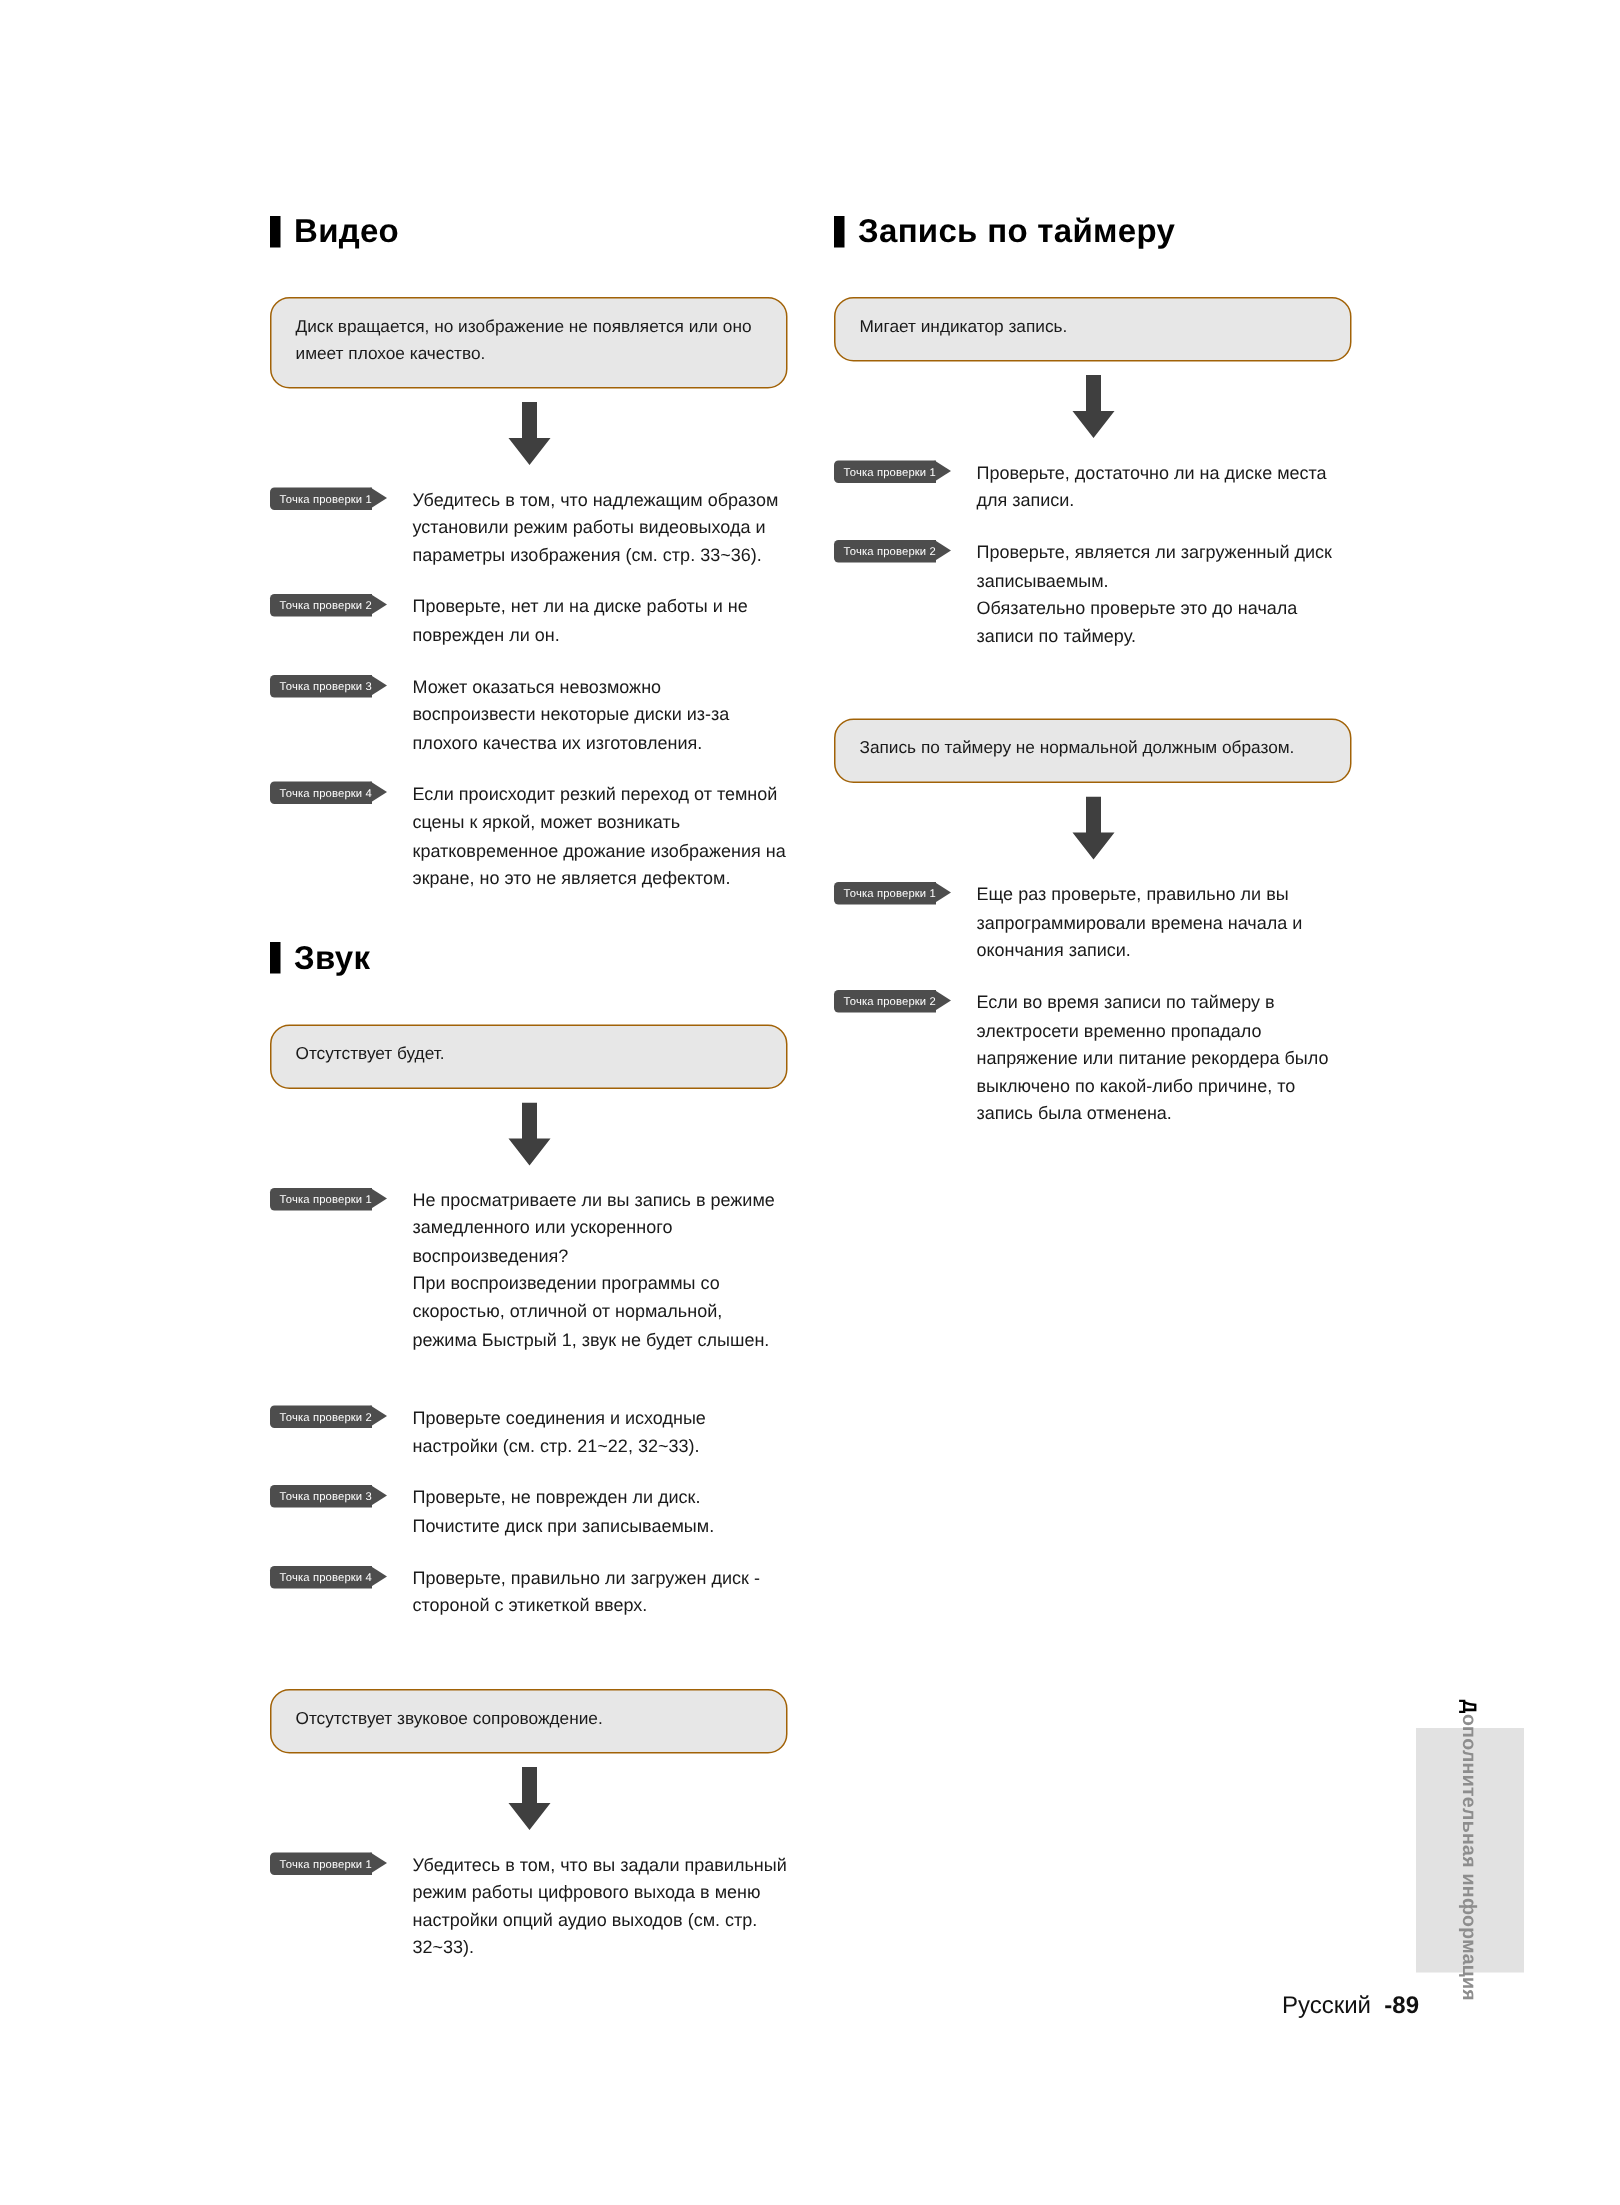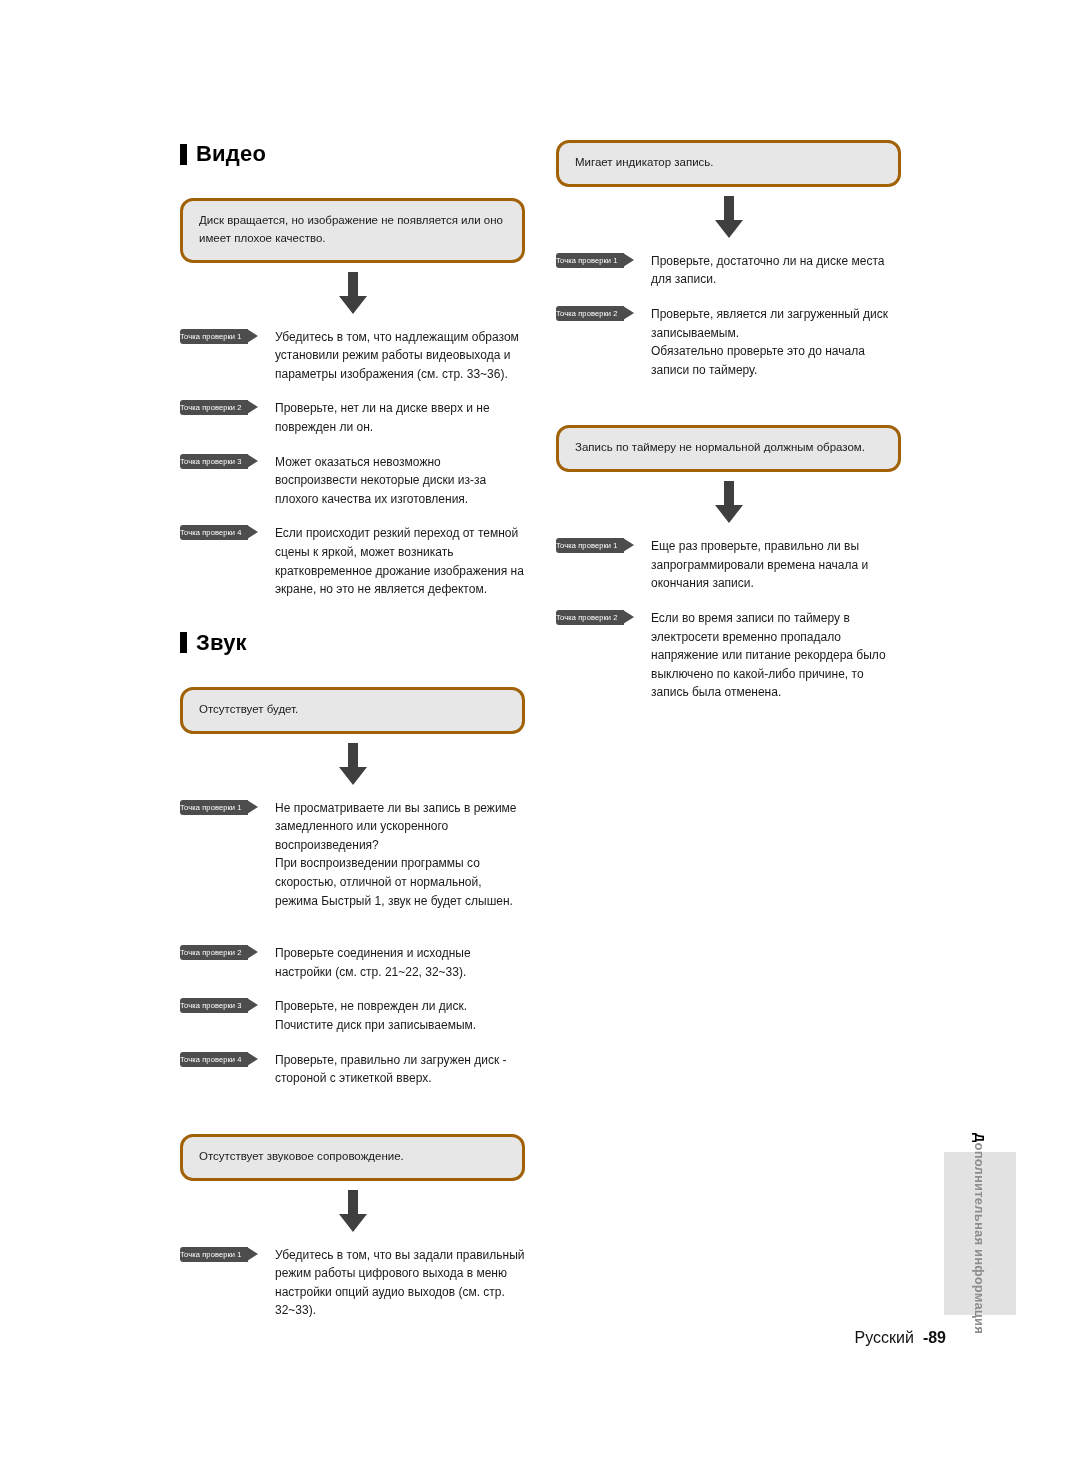--- a/index.html
+++ b/index.html
@@ -48,21 +48,21 @@
     height: 21px;
     background: #000;
     margin-right: 9px;
     flex: none;
   }
 
   
   .problem-box {
     box-sizing: border-box;
     background: #e7e7e7;
-    border: 3px solid #a16207;
+    border: 1px solid #a16207;
     border-radius: 13px;
     padding: 11px 16px 12px 16px;
     font-size: 11.5px;
     line-height: 1.55;
     color: #1a1a1a;
     width: 100%;
   }
 
   
   .arrow-wrap {
@@ -104,21 +104,21 @@
     border-top: 7.5px solid transparent;
     border-bottom: 7.5px solid transparent;
     border-left: 11px solid #4d4d4d;
   }
   .badge .label {
     position: absolute;
     left: 0; top: 0;
     width: 68px;
     height: 15px;
     line-height: 15px;
-    text-align: left;
+    text-align: right;
     font-size: 7.5px;
     color: #ffffff;
     white-space: nowrap;
     letter-spacing: 0.1px;
   }
 
   .check-text {
     flex: 1;
     font-size: 12px;
     line-height: 1.55;
@@ -194,21 +194,21 @@
           <span class="label">Точка проверки 1</span>
         </span>
         <span class="check-text">Убедитесь в том, что надлежащим образом установили режим работы видеовыхода и параметры изображения (см. стр. 33~36).</span>
       </div>
       <div class="check-row">
         <span class="badge">
           <span class="body"></span>
           <span class="tip"></span>
           <span class="label">Точка проверки 2</span>
         </span>
-        <span class="check-text">Проверьте, нет ли на диске вверх и не поврежден ли он.</span>
+        <span class="check-text">Проверьте, нет ли на диске работы и не поврежден ли он.</span>
       </div>
       <div class="check-row">
         <span class="badge">
           <span class="body"></span>
           <span class="tip"></span>
           <span class="label">Точка проверки 3</span>
         </span>
         <span class="check-text">Может оказаться невозможно воспроизвести некоторые диски из-за плохого качества их изготовления.</span>
       </div>
       <div class="check-row">
@@ -291,20 +291,24 @@
           <span class="label">Точка проверки 1</span>
         </span>
         <span class="check-text">Убедитесь в том, что вы задали правильный режим работы цифрового выхода в меню настройки опций аудио выходов (см. стр. 32~33).</span>
       </div>
     </div>
 
   </div>
 
   <div class="col col-right">
 
+    <div class="section-heading">
+      <span class="bar"></span>
+      <span>Запись по таймеру</span>
+    </div>
 
     <div class="problem-box">Мигает индикатор запись.</div>
 
     <div class="arrow-wrap">
       <svg width="38" height="44" viewBox="0 0 38 44" aria-hidden="true">
         <path d="M14 0 h10 v24 h9 L19 42 L5 24 h9 z" fill="#3f3f3f"></path>
       </svg>
     </div>
 
     <div class="check-list">

